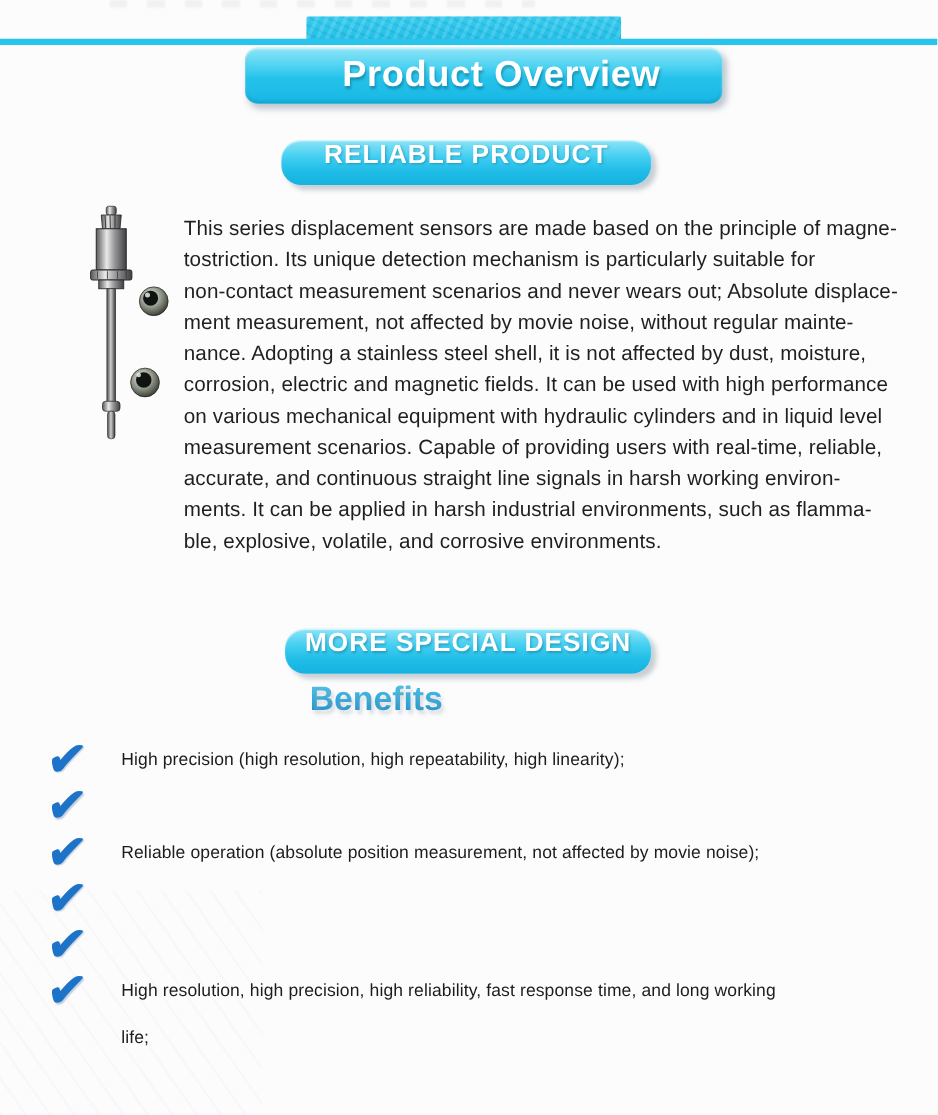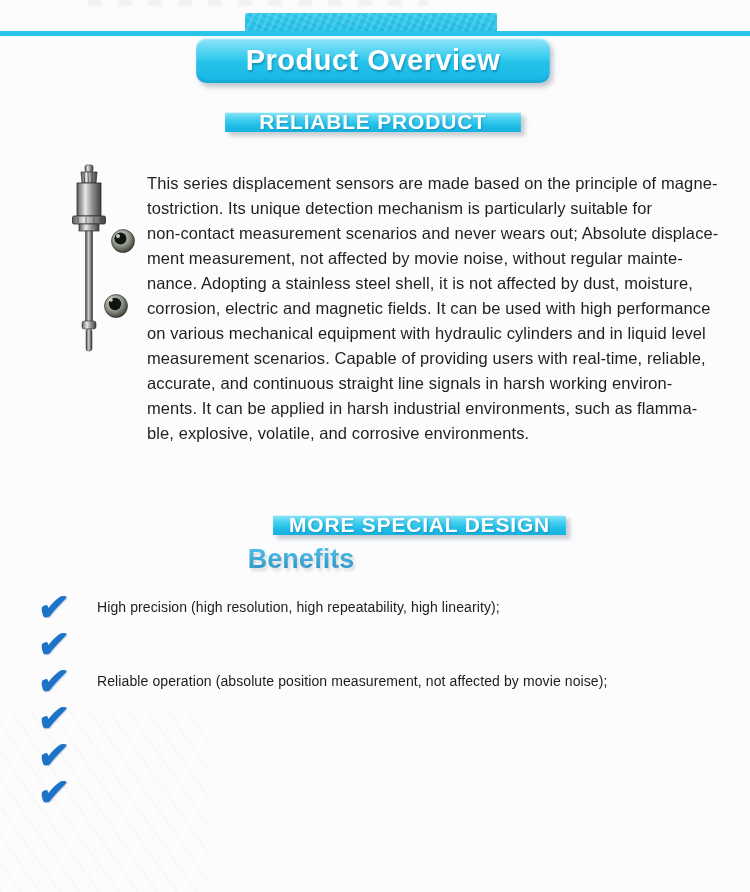--- a/index.html
+++ b/index.html
@@ -31,37 +31,38 @@
   }
   .hline{
     position:absolute;left:0;top:31px;width:750px;height:5px;
     background:#29c4ec;
   }
   .title-btn{
     position:absolute;left:196px;top:38px;width:354px;height:45px;
     border-radius:10px;
     background:linear-gradient(#8fe5f8 0%, #45d0f0 38%, #24c2ea 55%, #18b7e4 100%);
     box-shadow:3px 4px 5px rgba(140,155,165,0.55), inset 0 1px 2px rgba(255,255,255,0.8), inset 0 -2px 3px rgba(0,120,160,0.35);
-    display:flex;align-items:center;justify-content:center;
+    display:flex;align-items:center;justify-content:center;padding-left:28px;
   }
   .title-btn span{
     color:#ffffff;font-size:29px;font-weight:bold;letter-spacing:.5px;
     text-shadow:1px 2px 2px rgba(0,90,125,0.45);
   }
   .sub-banner{
-    position:absolute;height:20px;display:flex;align-items:center;justify-content:center;
+    position:absolute;height:36px;display:flex;justify-content:center;
     background:linear-gradient(#8ce4f7 0%, #3fcdf0 40%, #1fbce7 70%, #17b2e0 100%);
     box-shadow:4px 4px 4px rgba(165,175,182,0.6), inset 0 1px 1px rgba(255,255,255,0.7);
+    border-radius:16px;
   }
   .sub-banner span{
     color:#ffffff;font-size:21px;font-weight:bold;letter-spacing:.8px;
     text-shadow:1px 1px 2px rgba(0,95,130,0.4);
   }
   #banner-reliable{left:225px;top:112px;width:296px;}
-  #banner-design{left:228px;top:515px;width:293px;margin-left:45px;}
+  #banner-design{left:228px;top:503px;width:293px;}
 
   
   .sensor{position:absolute;left:60px;top:160px;width:90px;height:205px;}
 
   
   .description{
     position:absolute;left:147px;top:171px;width:570px;
     font-size:16.5px;line-height:25px;color:#1f1f1f;
     white-space:pre;letter-spacing:.1px;
   }
@@ -193,14 +194,16 @@
     <div class="benefit-text">Reliable operation (absolute position measurement, not affected by movie noise);</div>
   </div>
   <div class="benefit-item">
     <div class="benefit-check">✔</div>
   </div>
   <div class="benefit-item">
     <div class="benefit-check">✔</div>
   </div>
   <div class="benefit-item">
     <div class="benefit-check">✔</div>
+    <div class="benefit-text">High resolution, high precision, high reliability, fast response time, and long working
+life;</div>
   </div>
 </div>
 
 </body></html>

